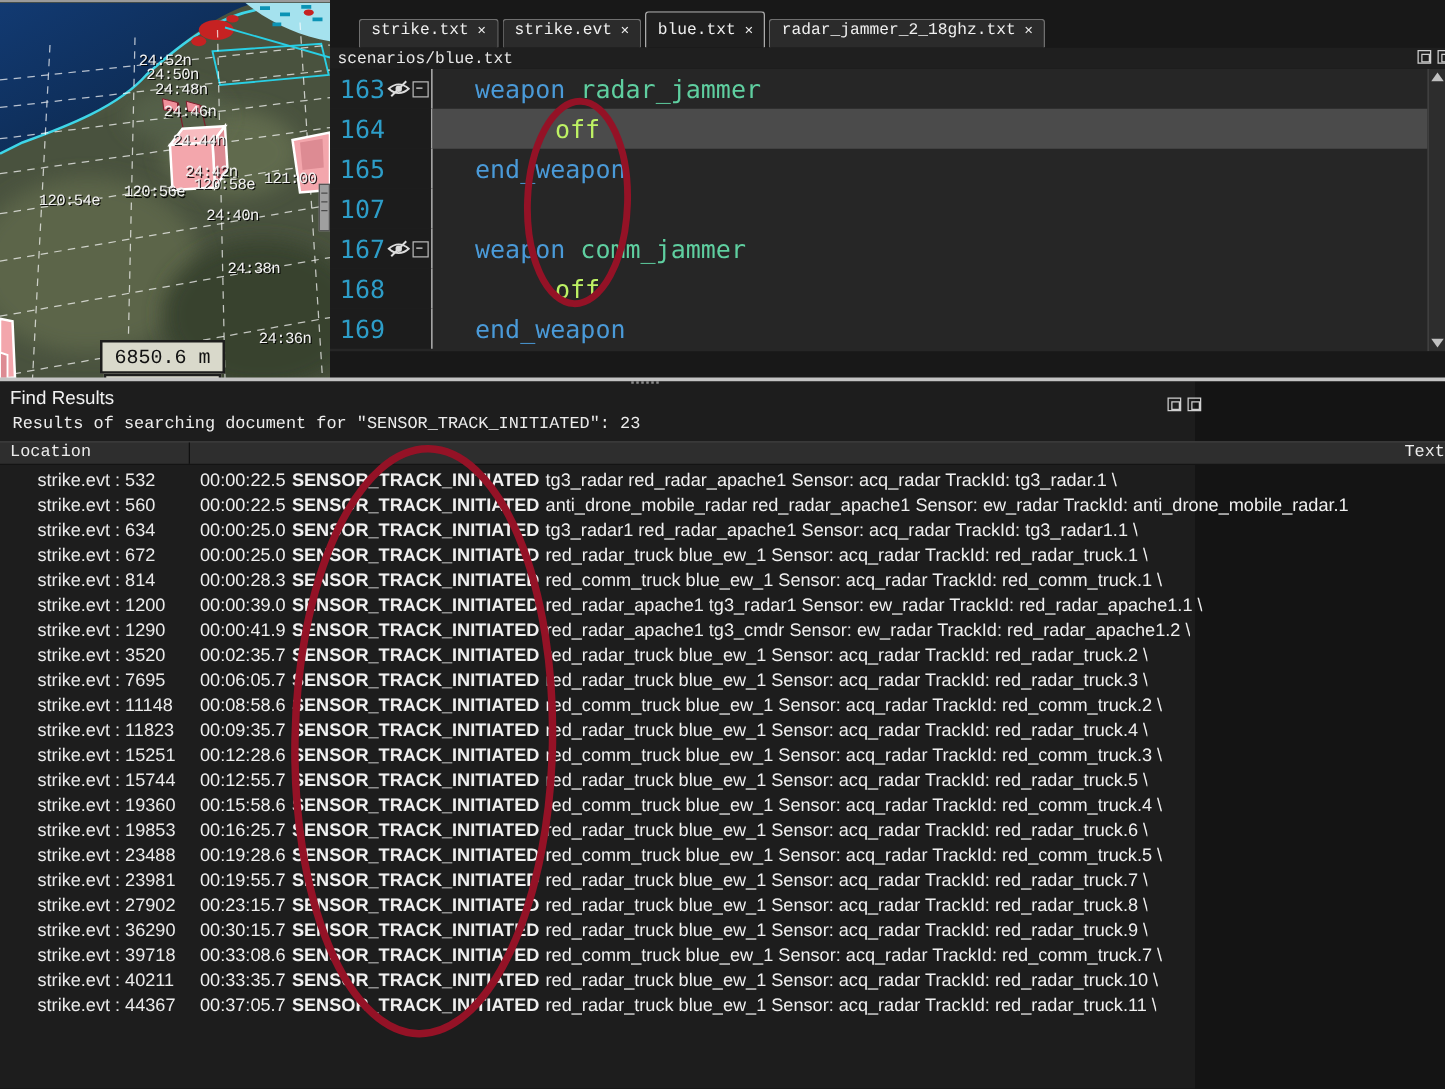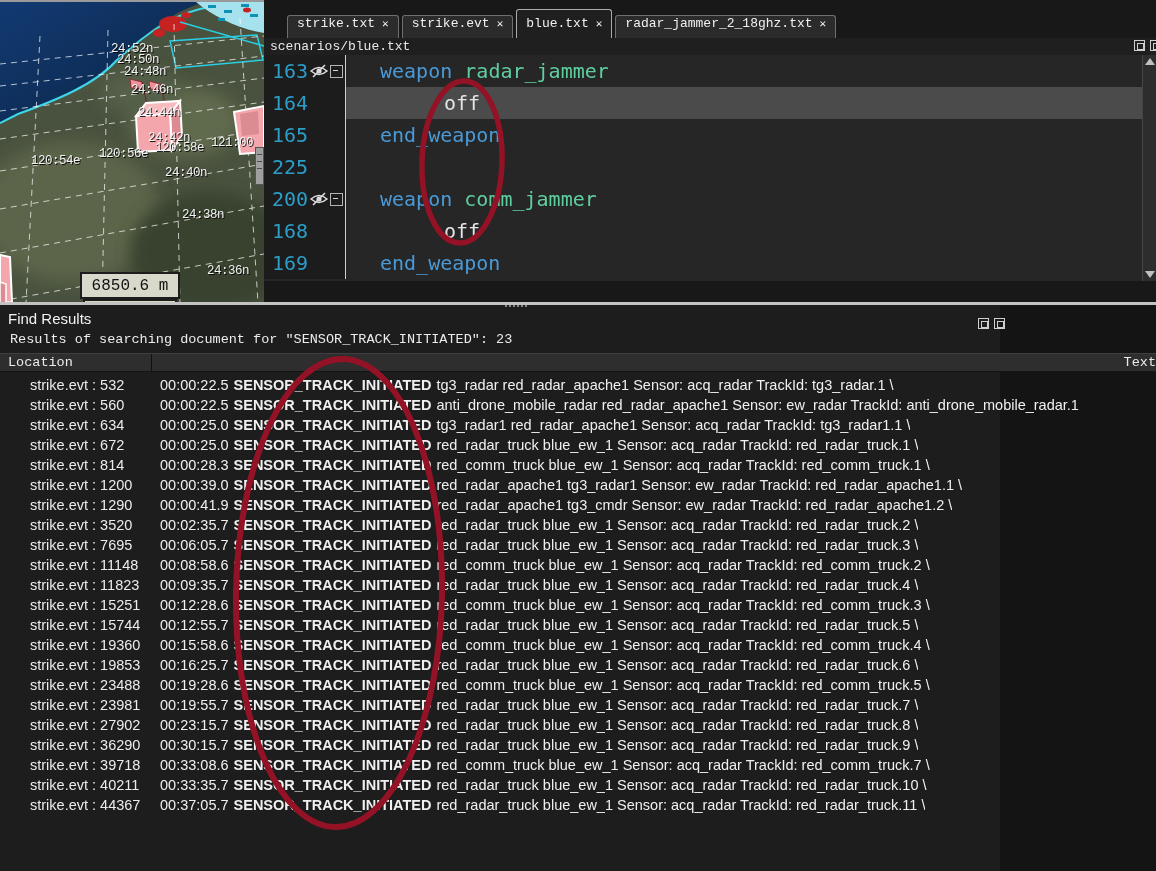--- a/index.html
+++ b/index.html
@@ -43,39 +43,39 @@
   .code-wrap{position:absolute;left:0;top:55px;width:892px;height:226px;background:#262626;overflow:hidden;}
   .code-line{display:flex;height:32px;font:20px "DejaVu Sans Mono",monospace;}
   .gutter{width:82px;min-width:82px;background:#1c1c1c;display:flex;align-items:center;border-right:1px solid #cfcfcf;box-sizing:border-box;}
   .gutter .num{width:44px;text-align:right;color:#2d9dc8;line-height:32px;}
   .gutter-icons{display:flex;align-items:center;width:36px;height:100%;}
   .eye-wrap{width:20px;height:14px;margin-left:1px;}
   .fold-box{width:11px;height:11px;border:1px solid #b5b5b5;position:relative;margin-left:1px;background:#1c1c1c;}
   .fold-box:after{content:"";position:absolute;left:2px;top:4px;width:5px;height:1px;background:#d5d5d5;}
   .line-text{flex:1;line-height:32px;white-space:pre;margin-right:14px;}
   .code-line.current .line-text{background:#4b4b4b;}
-  .tk-kw{color:#4a9ad8;} .tk-type{color:#5fcfa0;} .tk-val{color:#e5e5e5;}
+  .tk-kw{color:#4a9ad8;} .tk-type{color:#5fcfa0;} .tk-val{color:#bef264;}
 
   .v-scrollbar{position:absolute;right:0;top:0;width:14px;height:226px;background:#2d2d2d;border-left:1px solid #454545;box-sizing:border-box;}
   .sb-arrow{position:absolute;left:2px;width:0;height:0;border-left:5px solid transparent;border-right:5px solid transparent;}
   .sb-up{top:3px;border-bottom:7px solid #c0c0c0;}
   .sb-down{bottom:3px;border-top:7px solid #c0c0c0;}
 
   .status-bar{position:absolute;left:0;top:281px;width:892px;height:21px;background:#1a1a1a;
               color:#e8e8e8;font:13.5px "Liberation Mono",monospace;line-height:21px;}
   .status-left{position:absolute;left:8px;}
   .status-cursor{position:absolute;left:252px;}
 
   
   .h-separator{position:absolute;left:0;top:302px;width:1156px;height:3px;background:#c3c3c3;z-index:4;}
   .split-dots{position:absolute;left:505px;top:305px;display:flex;gap:2px;z-index:6;}
   .split-dots i{width:2px;height:2px;background:#8a8a8a;display:block;}
 
   
-  #find-results{position:absolute;left:0;top:305px;width:956px;height:566px;background:#1d1d1d;color:#f0f0f0;padding-left:44px;}
+  #find-results{position:absolute;left:0;top:305px;width:956px;height:566px;background:#1d1d1d;color:#f0f0f0;}
   .fr-title{position:absolute;left:8px;top:5px;font:15px "Liberation Sans",sans-serif;color:#f2f2f2;}
   .fr-icons{position:absolute;right:2px;top:13px;display:flex;gap:5px;}
   .fr-summary{position:absolute;left:10px;top:27px;font:13.5px "Liberation Mono",monospace;color:#ececec;white-space:pre;}
   .fr-header{position:absolute;left:0;top:48px;width:1156px;height:19px;background:#2e2e2e;
              border-top:1px solid #3f3f3f;border-bottom:1px solid #141414;box-sizing:border-box;
              display:flex;font:13.5px "Liberation Mono",monospace;color:#ececec;line-height:17px;justify-content:space-between;}
   .fr-header .col-loc{width:152px;min-width:152px;padding-left:8px;border-right:1px solid #101010;box-sizing:border-box;}
   .fr-header .col-txt{padding-left:5px;}
   .fr-rows{position:absolute;left:0;top:70px;width:1156px;}
   .fr-row{display:flex;height:20px;line-height:20px;font-size:14.5px;white-space:nowrap;}
@@ -230,28 +230,28 @@
         </div>
         <div class="code-line">
           <div class="gutter">
             <span class="num">165</span>
             <span class="gutter-icons"></span>
           </div>
           <div class="line-text" style="padding-left: 34px;"><span class="tk-kw">end_weapon</span></div>
         </div>
         <div class="code-line">
           <div class="gutter">
-            <span class="num">225</span>
+            <span class="num">107</span>
             <span class="gutter-icons"></span>
           </div>
           <div class="line-text" style="padding-left: 34px;"></div>
         </div>
         <div class="code-line">
           <div class="gutter">
-            <span class="num">200</span>
+            <span class="num">167</span>
             <span class="gutter-icons">
               <svg class="eye-wrap" viewBox="0 0 20 14" width="20" height="14">
     <path d="M2 7 Q 10 0 18 7 Q 10 14 2 7 Z" fill="none" stroke="#dcdcdc" stroke-width="1.5"></path>
     <circle cx="10" cy="7" r="2.6" fill="#dcdcdc"></circle>
     <line x1="4" y1="13" x2="16" y2="1" stroke="#dcdcdc" stroke-width="1.6"></line>
   </svg>
               <span class="fold-box"></span>
             </span>
           </div>
           <div class="line-text" style="padding-left: 34px;"><span class="tk-kw">weapon </span><span class="tk-type">comm_jammer</span></div>

